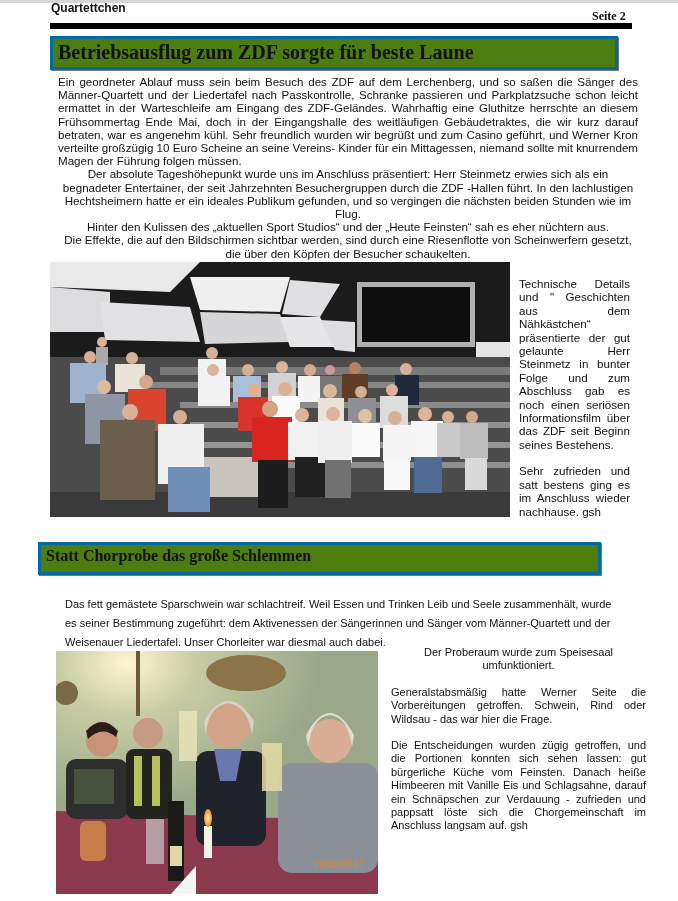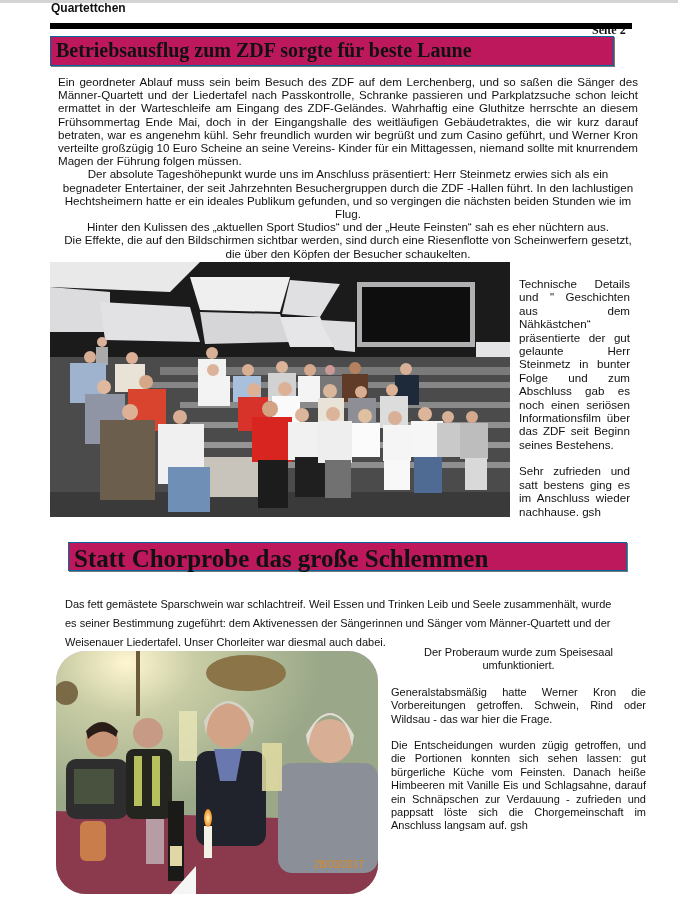--- a/index.html
+++ b/index.html
@@ -3,47 +3,46 @@
 <meta charset="utf-8">
 <style>
   html, body { margin:0; padding:0; }
   body {
     width:678px; height:901px; overflow:hidden; position:relative;
     background:#ffffff; color:#111;
     font-family:"Liberation Sans", sans-serif;
   }
   .top-strip { position:absolute; left:0; top:0; width:678px; height:3px; background:#d4d4d4; }
   .hdr-left { position:absolute; left:51px; top:1px; font-family:Liberation Sans, sans-serif; font-weight:bold; font-size:12px; }
-  .hdr-right { position:absolute; left:592px; top:23px; font-family:"Liberation Serif", serif; font-weight:bold; font-size:12px; }
+  .hdr-right { position:absolute; left:592px; top:9px; font-family:"Liberation Serif", serif; font-weight:bold; font-size:12px; }
   .hdr-bar { position:absolute; left:50px; top:23px; width:582px; height:6px; background:#000; }
 
   .title-box {
-    position:absolute; border:1px solid #0369a1; box-shadow:1px 1px 0 #777;
-    font-family:"Liberation Serif", serif; font-weight:bold; background:#be185d;
+    position:absolute; border:3px solid #0369a1; box-shadow:1px 1px 0 #777;
+    font-family:"Liberation Serif", serif; font-weight:bold; background:#4d7c0f;
   }
   .tb1 { left:50px; top:36px; width:562px; height:28px; font-size:20px; }
   .tb1 span { position:absolute; left:5px; top:2px; }
-  .tb2 { left:68px; top:542px; width:557px; height:27px; font-size:25px; }
+  .tb2 { left:38px; top:542px; width:557px; height:27px; font-size:16px; }
   .tb2 span { position:absolute; left:5px; top:2px; }
 
   .para { position:absolute; font-size:11.6px; line-height:13.2px; text-align:justify; margin:5px; }
   .p1 { left:53px; top:70px; width:580px; }
 
   .photo1 {
     position:absolute; left:50px; top:262px; width:460px; height:255px; overflow:hidden;
     background:#2a2a2a;
   }
   .side1 { left:514px; top:272px; width:111px; font-size:11.6px; line-height:13.4px; }
 
   .p2 { left:60px; top:590px; width:560px; font-size:11px; line-height:19px; text-align:left; }
 
   .photo2 {
     position:absolute; left:56px; top:651px; width:322px; height:243px; overflow:hidden;
     background:#f0abfc;
-    border-radius:30px;
   }
   .side2 { left:386px; top:641px; width:255px; font-size:11px; line-height:13.4px; }
   .gap { height:13px; }
   .left { text-align:center; }
   svg { display:block; }
 </style>
 </head>
 <body>
 
 <div class="top-strip"></div>
@@ -218,16 +217,16 @@
     <rect x="148" y="175" width="8" height="32" fill="#f4f1e6"></rect>
     <ellipse cx="152" cy="167" rx="4" ry="9" fill="url(#flame)"></ellipse>
     <polygon points="115,243 140,215 140,243" fill="#f5f5f5"></polygon>
     <text x="258" y="217" font-size="10" fill="#e08a1e" font-family="Liberation Sans, sans-serif">28/03/2017</text>
   </svg>
 </div>
 
 <div class="para side2">
   <div class="left">Der Proberaum wurde zum Speisesaal umfunktioniert.</div>
   <div class="gap"></div>
-  <div style="text-align:justify">Generalstabsmäßig hatte Werner Kron die Vorbereitungen getroffen. Schwein, Rind oder Wildsau - das war hier die Frage.</div>
+  <div style="text-align:justify">Generalstabsmäßig hatte Werner Seite die Vorbereitungen getroffen. Schwein, Rind oder Wildsau - das war hier die Frage.</div>
   <div class="gap"></div>
   <div style="text-align:justify">Die Entscheidungen wurden zügig getroffen, und die Portionen konnten sich sehen lassen: gut bürgerliche Küche vom Feinsten. Danach heiße Himbeeren mit Vanille Eis und Schlagsahne, darauf ein Schnäpschen zur Verdauung - zufrieden und pappsatt löste sich die Chorgemeinschaft im Anschluss langsam auf. gsh</div>
 </div>
 
 </body></html>

